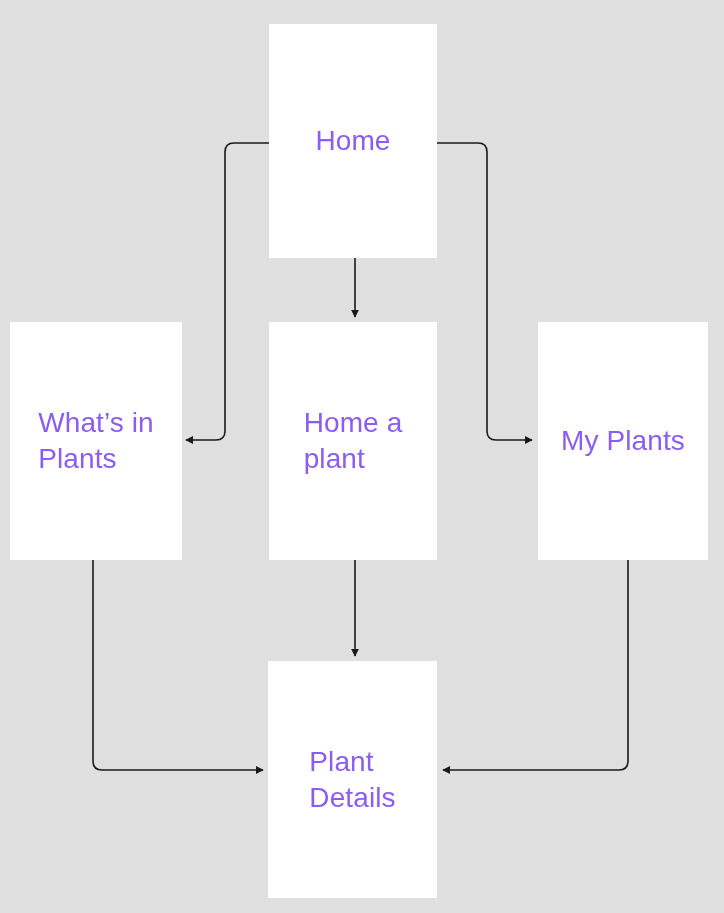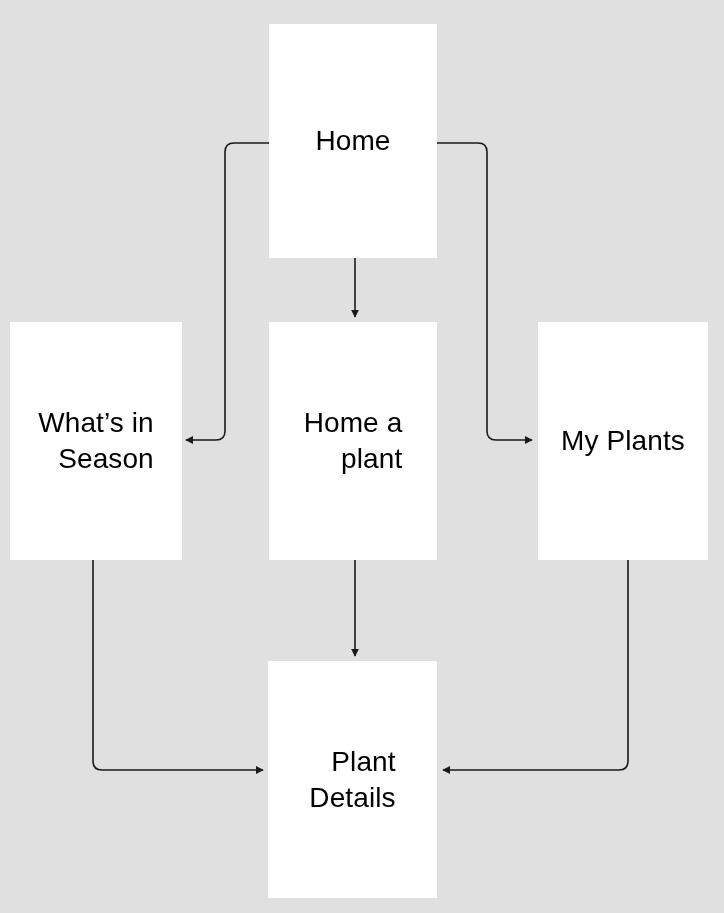--- a/index.html
+++ b/index.html
@@ -33,22 +33,22 @@
     background: #ffffff;
     display: flex;
     align-items: center;
     justify-content: center;
     box-sizing: border-box;
   }
   .node-label {
     font-family: "Liberation Sans", sans-serif;
     font-size: 28px;
     line-height: 36px;
-    color: #000000;
-    text-align: right;
+    color: #8b5cf6;
+    text-align: left;
     white-space: pre-line;
     letter-spacing: 0.1px;
   }
   
   #node-home        { left: 269px; top: 24px;  width: 168px; height: 234px; }
   #node-whats-in-season { left: 10px;  top: 322px; width: 172px; height: 238px; }
   #node-find-a-plant    { left: 269px; top: 322px; width: 168px; height: 238px; }
   #node-my-plants       { left: 538px; top: 322px; width: 170px; height: 238px; }
   #node-plant-details   { left: 268px; top: 661px; width: 169px; height: 237px; }
 </style>
@@ -76,21 +76,21 @@
 
     <path d="M 628 560 L 628 761 Q 628 770 619 770 L 443 770" fill="none" stroke="#1a1a1a" stroke-width="1.6" marker-end="url(#arrow-end)"></path>
   </svg>
 
   <div class="node" id="node-home">
     <span class="node-label">Home</span>
   </div>
 
   <div class="node" id="node-whats-in-season">
     <span class="node-label">What’s in
-Season</span>
+Plants</span>
   </div>
 
   <div class="node" id="node-find-a-plant">
     <span class="node-label">Home a
 plant</span>
   </div>
 
   <div class="node" id="node-my-plants">
     <span class="node-label">My Plants</span>
   </div>

